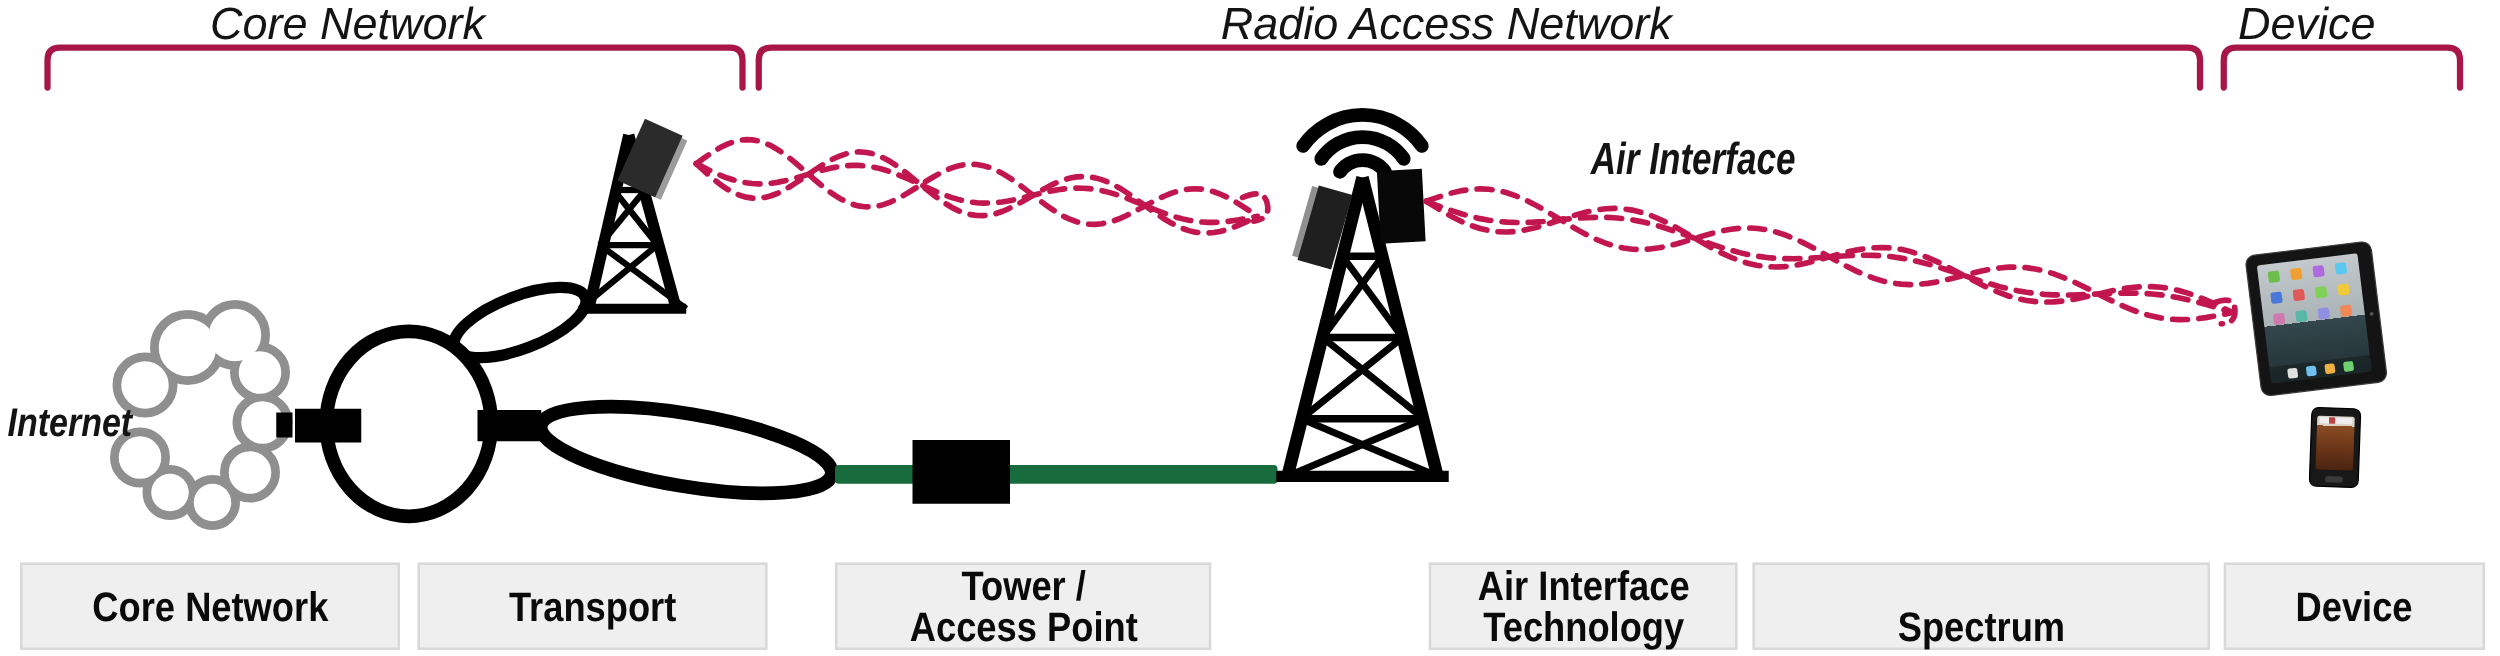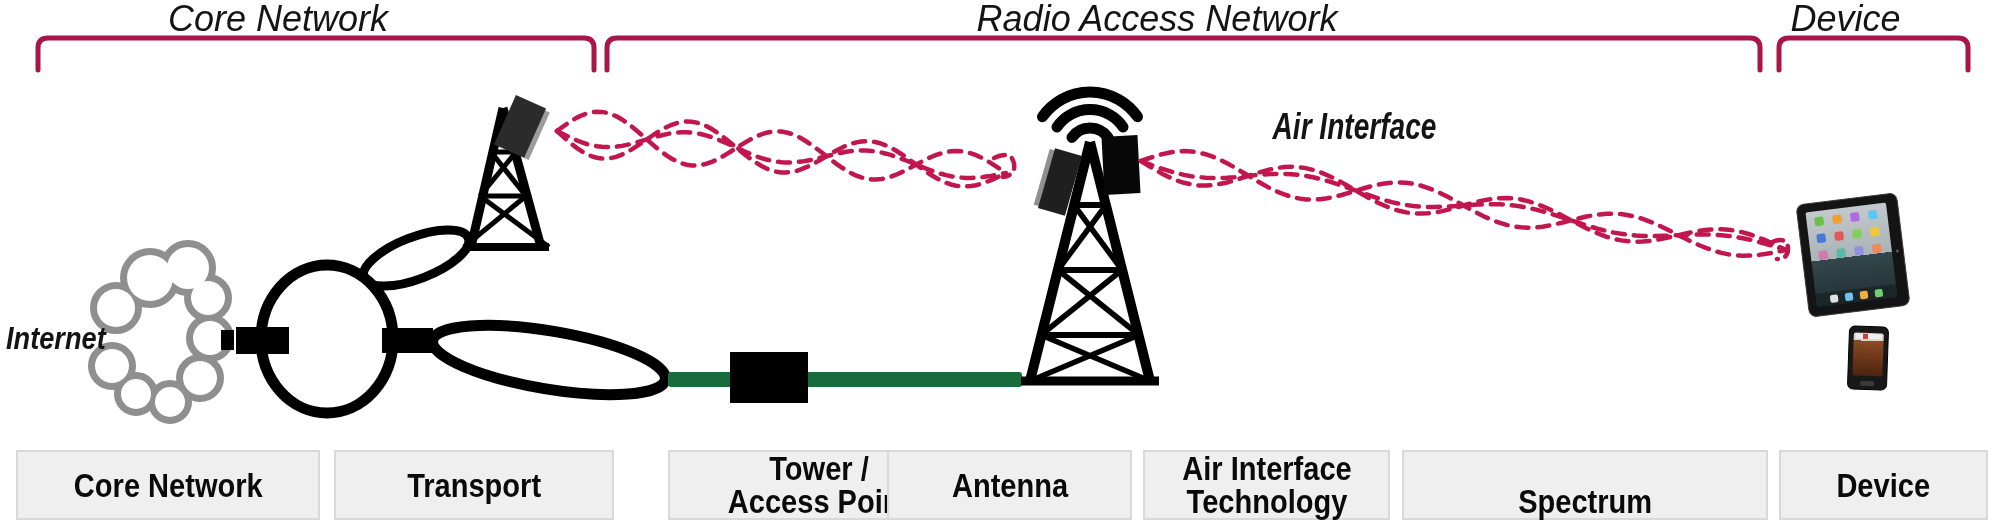--- a/index.html
+++ b/index.html
@@ -200,23 +200,20 @@
 
 <div class="bbox" style="left:16px;width:304px;">
       <span>Core Network</span>
     </div>
 <div class="bbox" style="left:334px;width:280px;align-items:center;">
       <span>Transport</span>
     </div>
 <div class="bbox" style="left:639px;width:301px;margin-left:29px;">
       <span style="width:230px">Tower / Access Point</span>
     </div>
-<div class="bbox" style="left:887px;width:245px;">
-      <span>Antenna</span>
-    </div>
 <div class="bbox" style="left:1143px;width:247px;align-items:flex-end;">
       <span style="width:220px">Air Interface Technology</span>
     </div>
 <div class="bbox" style="left:1402px;width:366px;align-items:flex-end;">
       <span>Spectrum</span>
     </div>
 <div class="bbox" style="left:1779px;width:209px;">
       <span>Device</span>
     </div>
 

